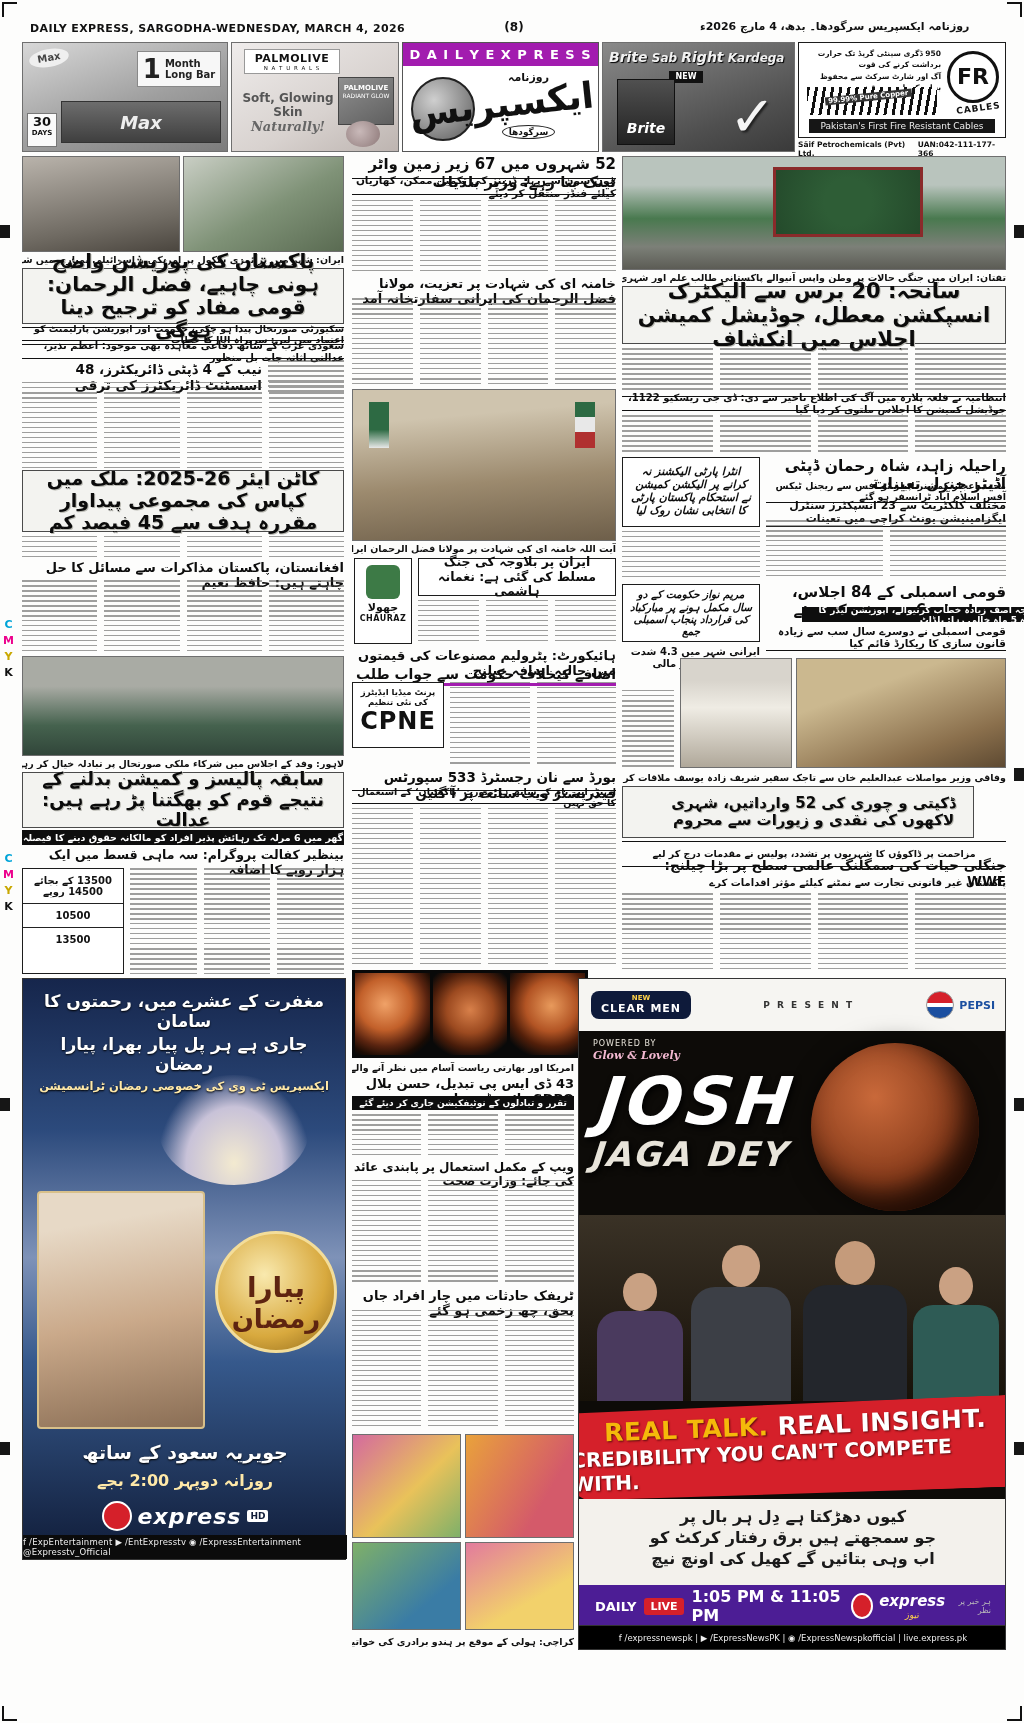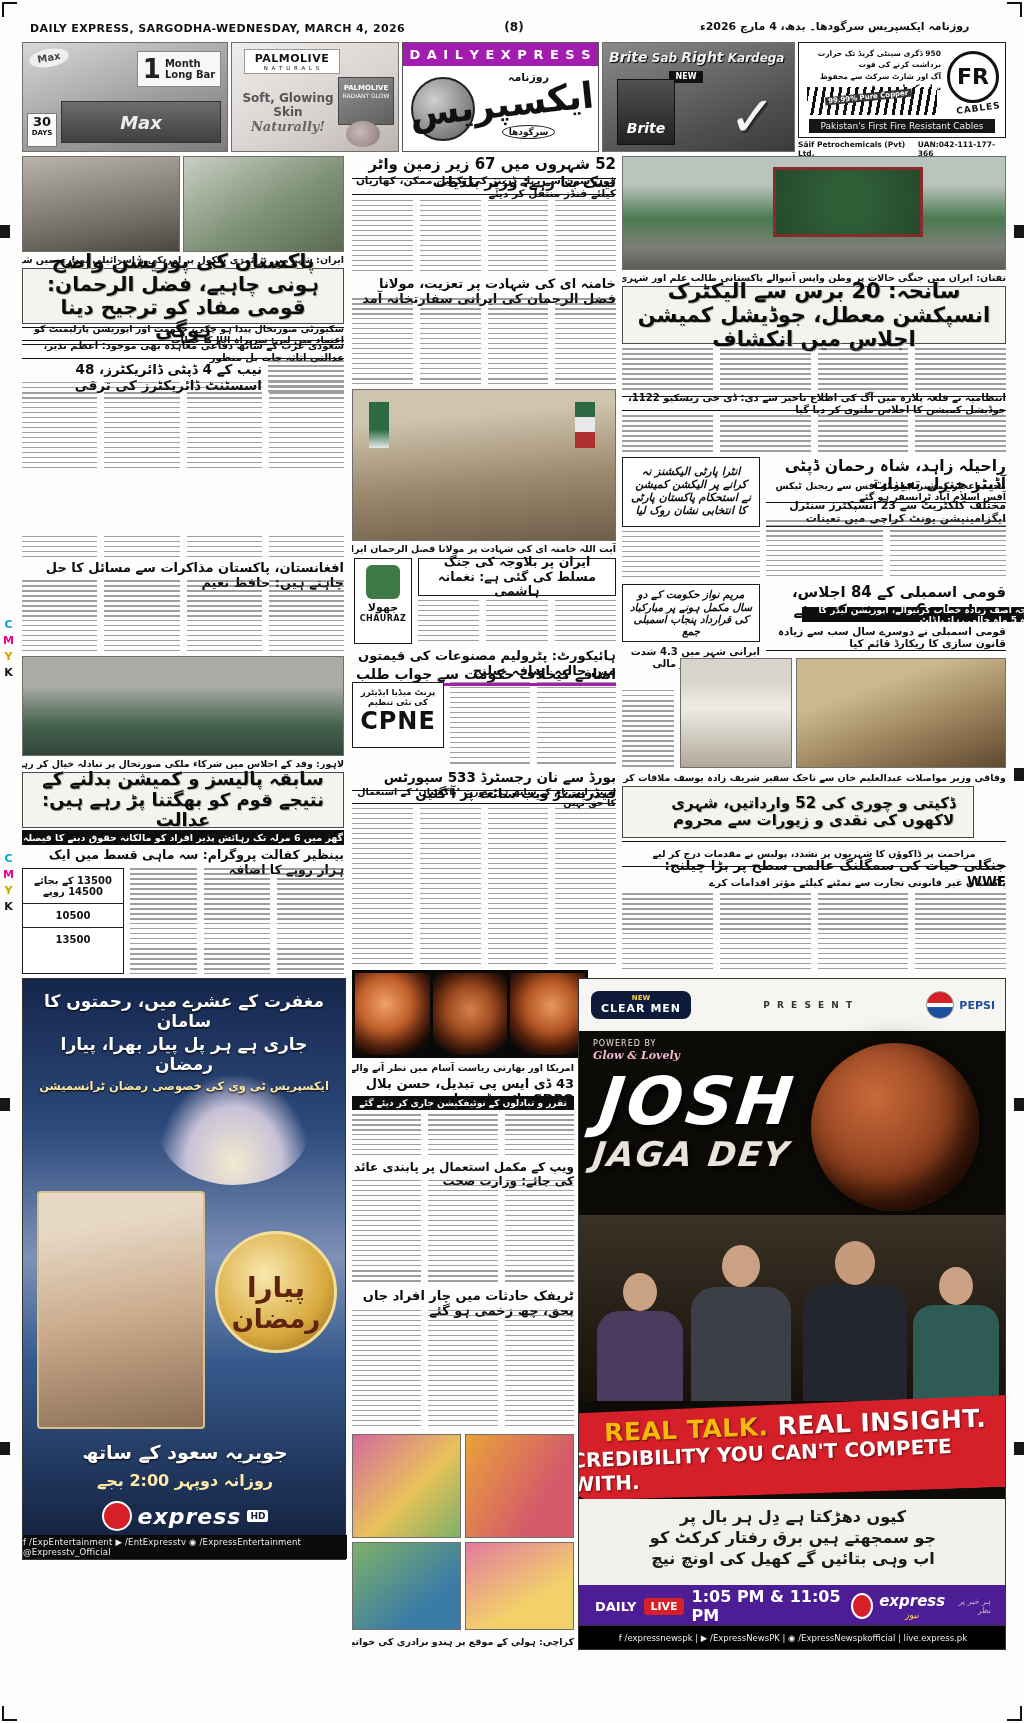--- a/index.html
+++ b/index.html
@@ -135,20 +135,21 @@
   <div class="abs rule uh" style="left:22px;top:327px;width:322px;height:14px;font-size:9.5px;">سکیورٹی صورتحال پیدا ہو چکی، حکومت اور اپوزیشن پارلیمنٹ کو اعتماد میں لیں: سربراہ JUI کا خطاب</div>
   <div class="abs rule uh" style="left:22px;top:344px;width:322px;height:15px;font-size:10px;">سعودی عرب کے ساتھ دفاعی معاہدہ بھی موجود: اعظم نذیر، عدالتی اثاثہ جات بل منظور</div>
   <div class="abs uh" style="left:22px;top:362px;width:240px;font-size:13.5px;">نیب کے 4 ڈپٹی ڈائریکٹرز، 48 اسسٹنٹ ڈائریکٹرز کی ترقی</div>
   <div class="abs sim" style="left:268px;top:360px;width:76px;height:34px;"></div>
   <div class="abs cols" style="left:22px;top:382px;width:322px;height:86px;">
     <div class="sim"></div>
       <div class="sim"></div>
       <div class="sim"></div>
       <div class="sim"></div>
   </div>
+  <div class="abs callig" style="left:22px;top:470px;width:322px;height:62px;font-size:19px;">کاٹن ایئر 26-2025: ملک میں کپاس کی مجموعی پیداوار مقررہ ہدف سے 45 فیصد کم</div>
   <div class="abs cols" style="left:22px;top:536px;width:322px;height:22px;">
     <div class="sim"></div>
       <div class="sim"></div>
       <div class="sim"></div>
       <div class="sim"></div>
   </div>
   <div class="abs uh" style="left:22px;top:560px;width:322px;font-size:13px;">افغانستان، پاکستان مذاکرات سے مسائل کا حل چاہتے ہیں: حافظ نعیم</div>
   <div class="abs cols" style="left:22px;top:580px;width:322px;height:72px;">
     <div class="sim"></div>
       <div class="sim"></div>

